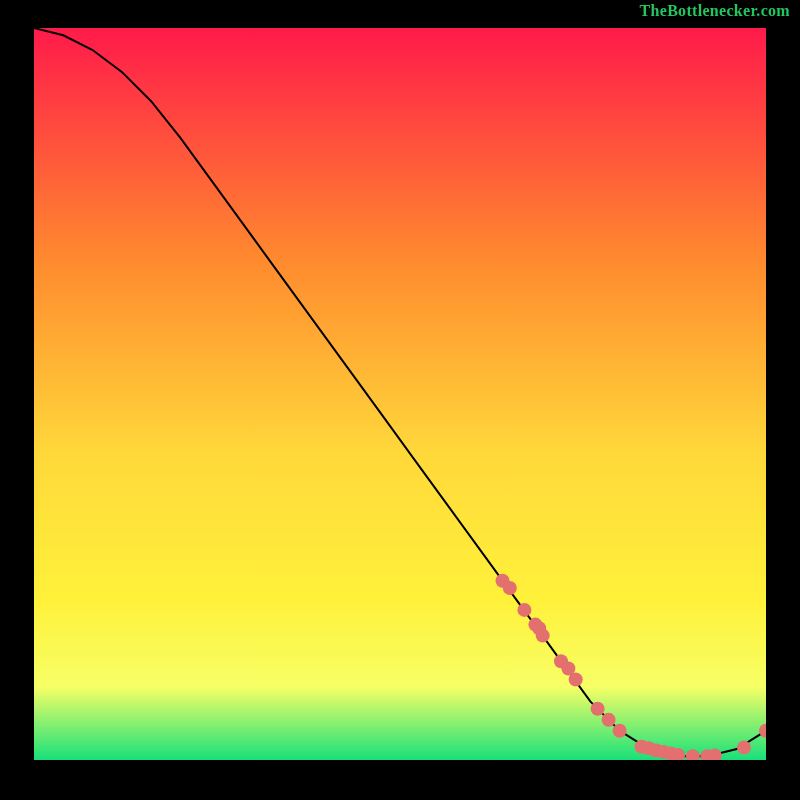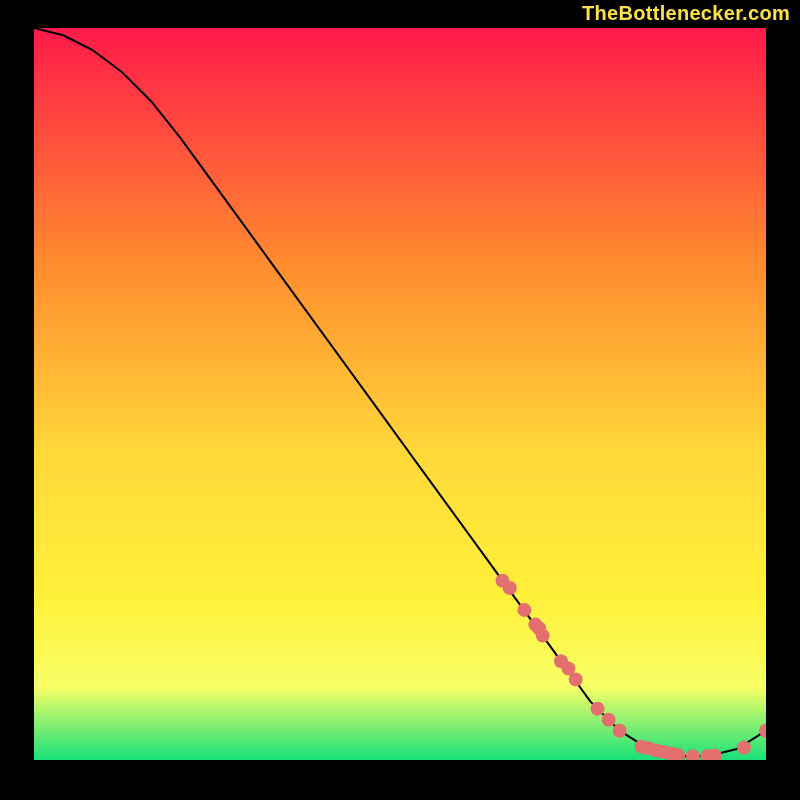--- a/index.html
+++ b/index.html
@@ -13,25 +13,26 @@
   .frame {
     position: relative;
     width: 800px;
     height: 800px;
     background: #000;
   }
   .watermark {
     position: absolute;
     top: 2px;
     right: 10px;
-    color: #fde047;
-    font-size: 20px;
+    color: #22c55e;
+    font-size: 16px;
     font-weight: 600;
     letter-spacing: 0.3px;
     z-index: 5;
+    font-family: Liberation Serif, serif;
   }
   .plot {
     position: absolute;
     left: 34px;
     top: 28px;
     width: 732px;
     height: 732px;
     overflow: hidden;
   }
   .plot svg {

